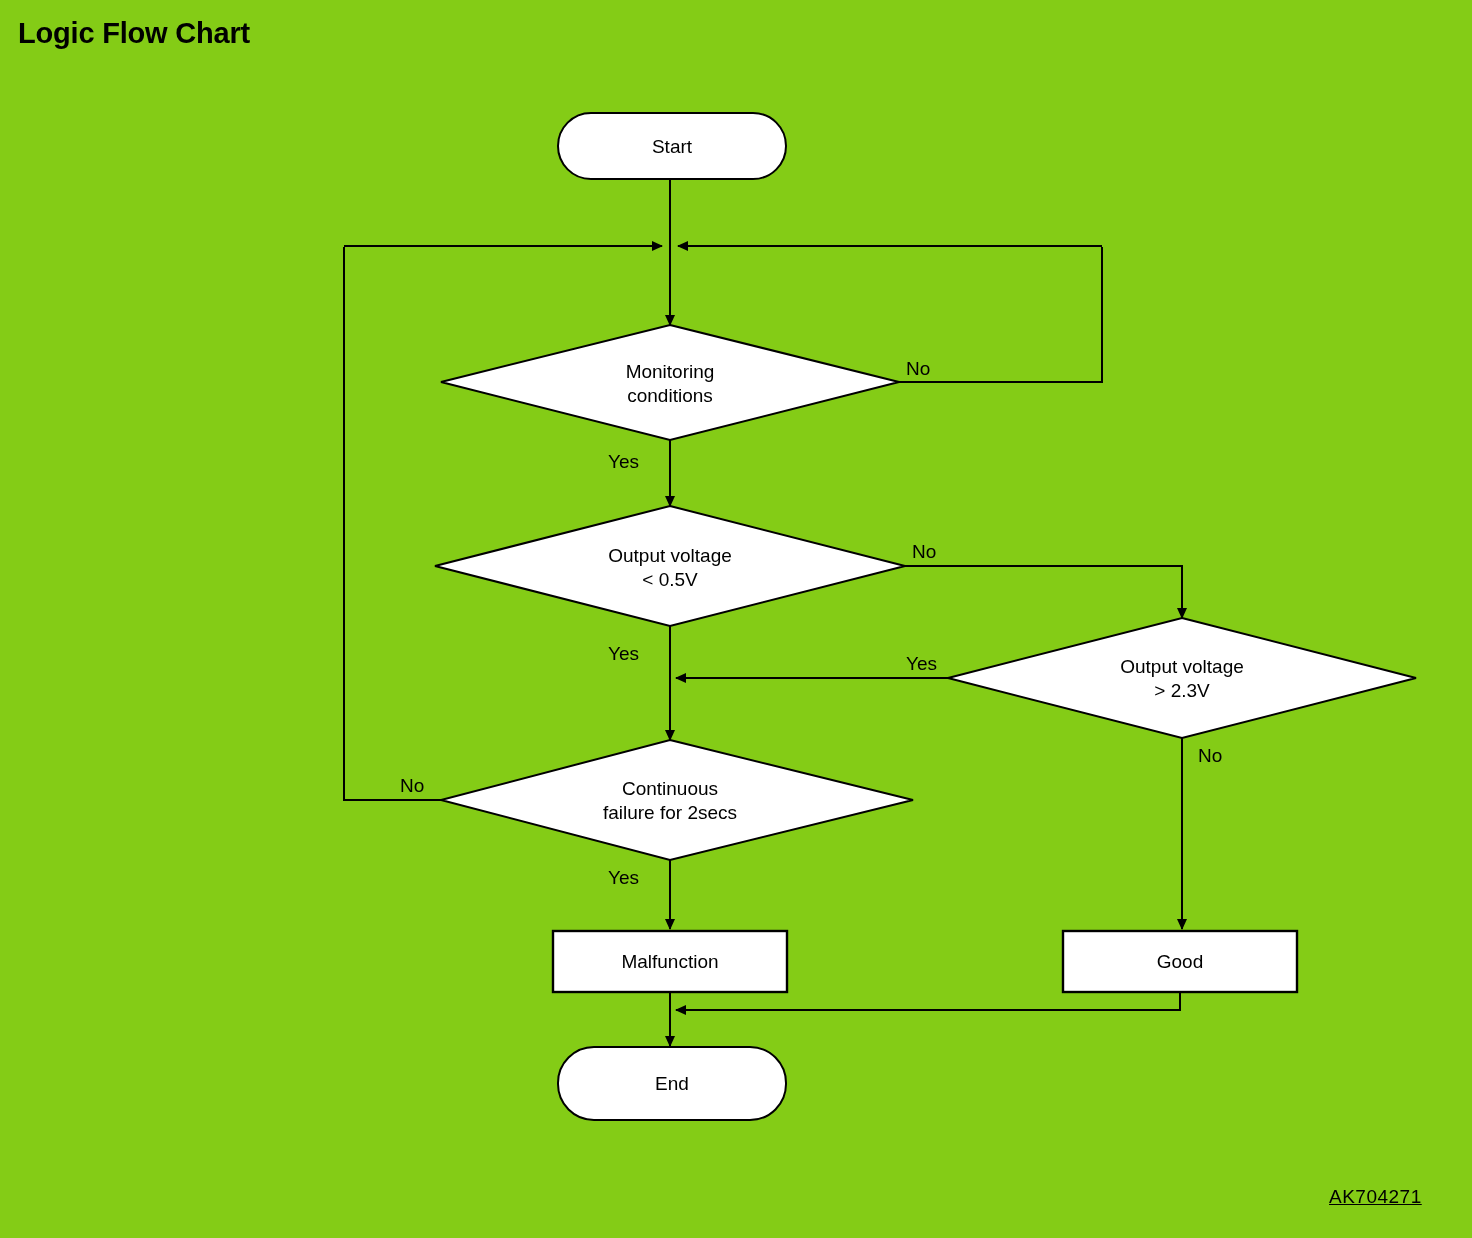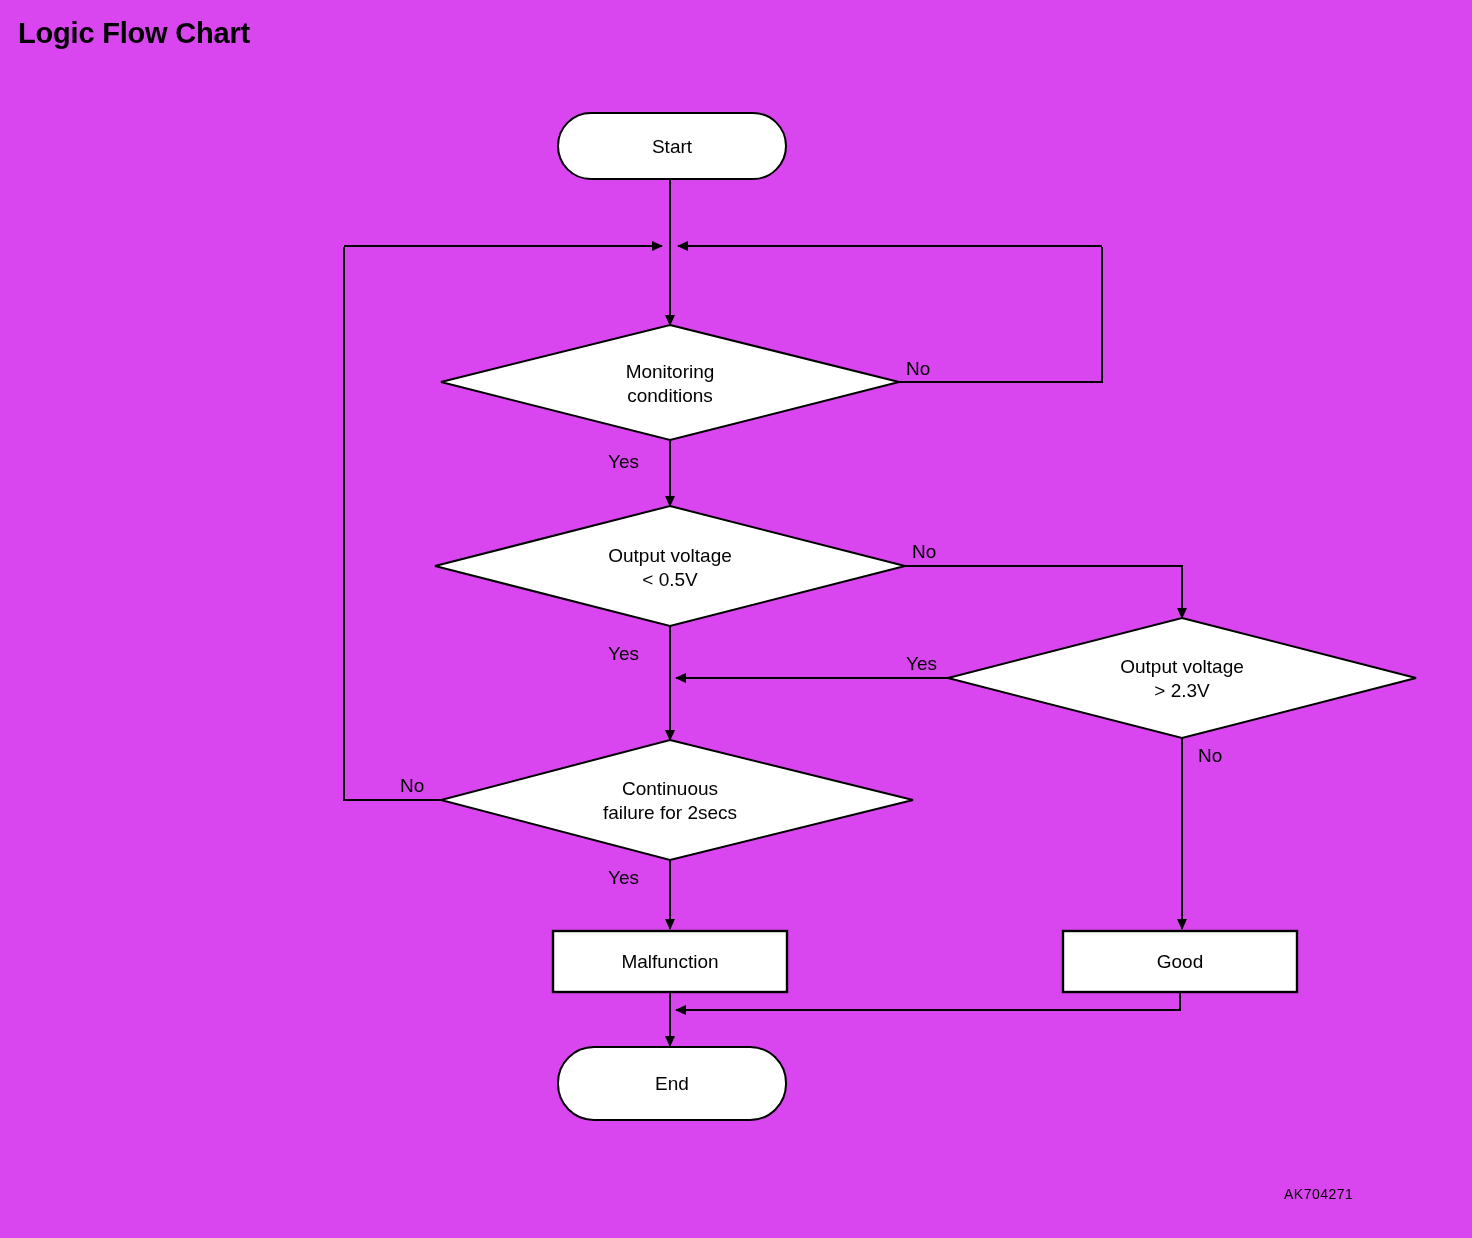--- a/index.html
+++ b/index.html
@@ -8,39 +8,40 @@
     background: #ffffff;
   }
   body {
     font-family: "Liberation Sans", sans-serif;
     color: #000000;
   }
   #page {
     position: relative;
     width: 1472px;
     height: 1238px;
-    background: #d946ef;
+    background: #84cc16;
     overflow: hidden;
   }
   #chart-title {
     position: absolute;
     left: 18px;
     top: 17px;
     font-size: 29px;
     font-weight: bold;
     letter-spacing: -0.2px;
     white-space: nowrap;
   }
   #doc-code {
     position: absolute;
-    left: 1284px;
+    left: 1329px;
     top: 1186px;
-    font-size: 14px;
+    font-size: 19px;
     letter-spacing: 0.5px;
     white-space: nowrap;
+    text-decoration: underline;
   }
   svg.diagram {
     position: absolute;
     left: 0;
     top: 0;
     width: 1472px;
     height: 1238px;
   }
   .node-shape {
     fill: #ffffff;

